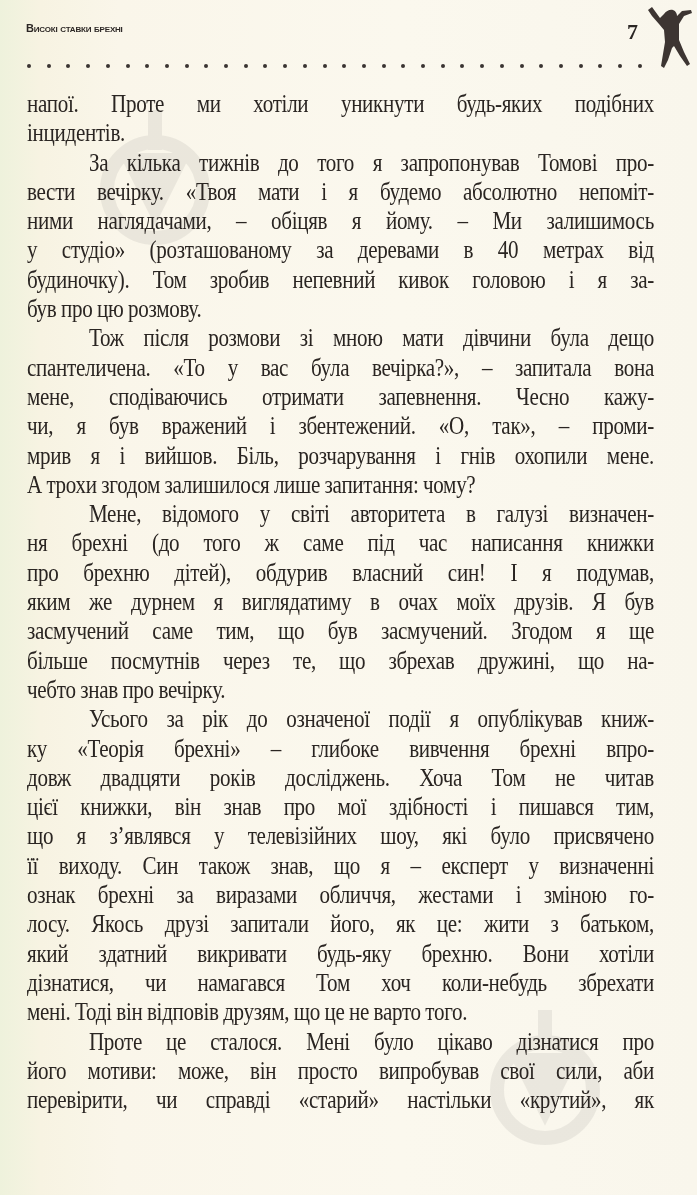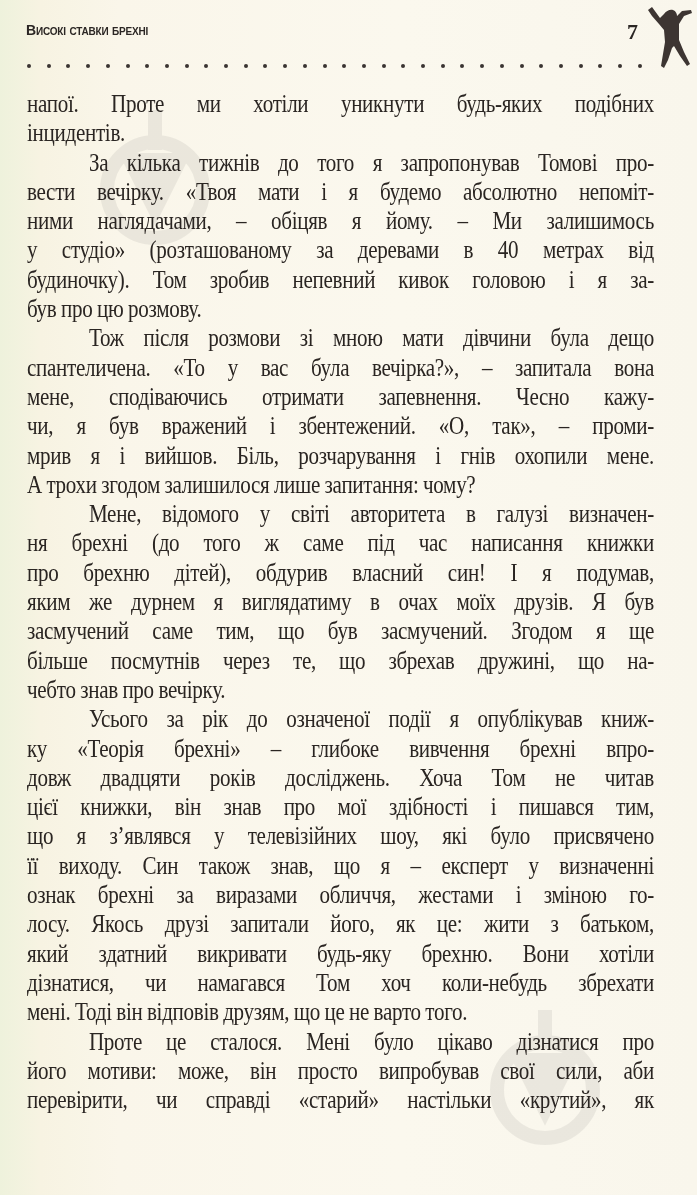--- a/index.html
+++ b/index.html
@@ -27,21 +27,21 @@
       top: 22px;
       width: 620px;
       height: 22px;
     }
     .running-title {
       position: absolute;
       left: 0;
       top: 0;
       font-family: "Liberation Sans", sans-serif;
       font-weight: bold;
-      font-size: 14px;
+      font-size: 11px;
       letter-spacing: -0.2px;
       color: #2b2624;
       font-variant: small-caps;
       text-transform: lowercase;
     }
     .running-title::first-letter {
       text-transform: uppercase;
     }
     .page-number {
       position: absolute;

